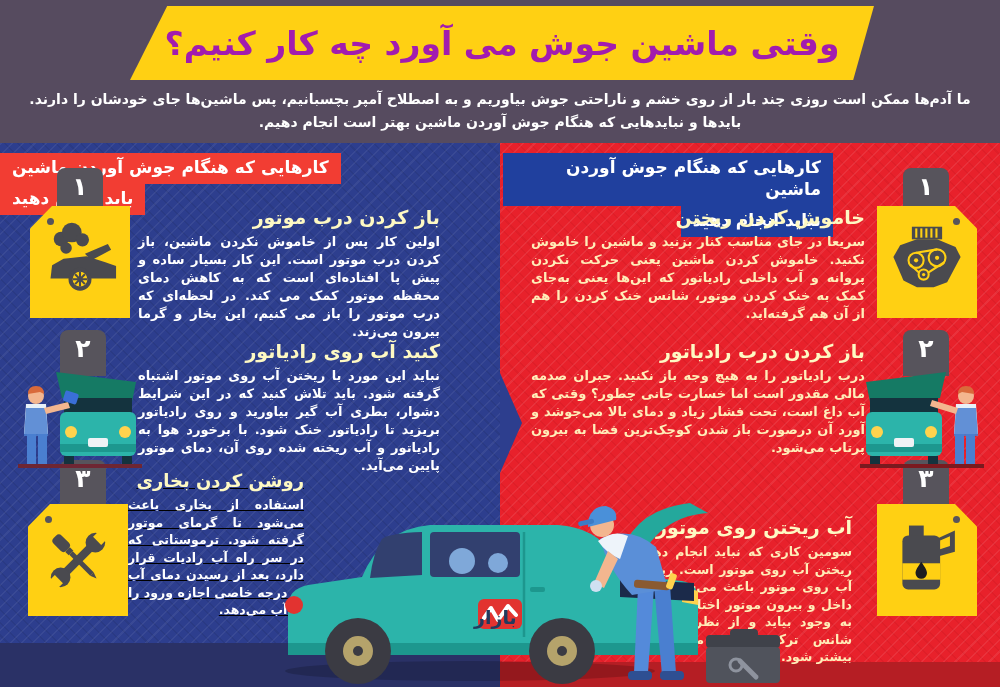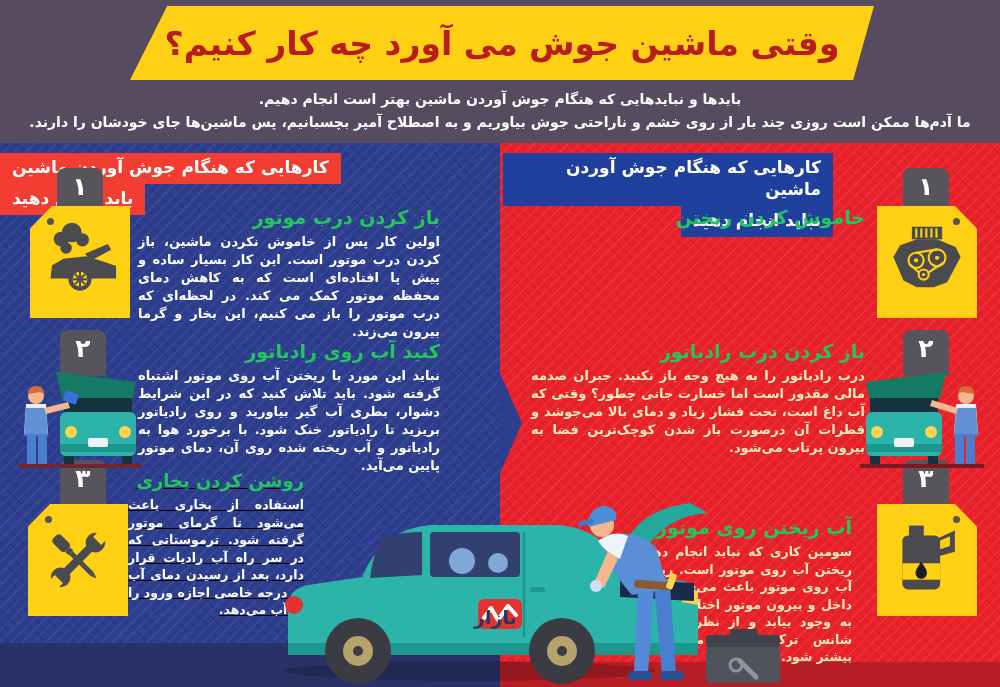--- a/index.html
+++ b/index.html
@@ -4,21 +4,21 @@
 <style>
   * { margin:0; padding:0; box-sizing:border-box; }
   body { font-family:"DejaVu Sans", sans-serif; }
   .poster { position:relative; width:1000px; height:687px; overflow:hidden; background:#564b5f; font-weight:bold; }
 
   
   .header { position:absolute; left:0; top:0; width:1000px; height:143px; background:#564b5f; }
   .title-banner { position:absolute; left:130px; top:6px; width:744px; height:74px;
     background:#ffd013; clip-path:polygon(5% 0,100% 0,97.2% 100%,0 100%);
     display:flex; align-items:center; justify-content:center; }
-  .title-banner .t { color:#b91c1c; font-size:33px; direction:rtl; letter-spacing:-1px; }
+  .title-banner .t { color:#a21caf; font-size:33px; direction:rtl; letter-spacing:-1px; }
   .subtitle { position:absolute; left:0; top:88px; width:1000px; text-align:center;
     color:#ffffff; font-size:14px; line-height:23px; direction:rtl; }
 
   
   .main { position:absolute; left:0; top:143px; width:1000px; height:544px; }
   .half { position:absolute; top:0; height:544px; }
   .half.blue { left:0; width:500px; background-color:#2d3e8e;
     background-image:repeating-linear-gradient(135deg, rgba(255,255,255,.06) 0 1.5px, transparent 1.5px 8px),
                      repeating-linear-gradient(45deg, rgba(0,0,0,.07) 0 1.5px, transparent 1.5px 9px); }
   .half.red { left:500px; width:500px; background-color:#e8212b;
@@ -41,42 +41,42 @@
   .tag { position:absolute; width:100px; height:112px; background:#ffd013; z-index:2;
     display:flex; align-items:center; justify-content:center; }
   .tag.left  { clip-path:polygon(22% 0,100% 0,100% 100%,0 100%,0 20%); }
   .tag.right { clip-path:polygon(0 0,78% 0,100% 20%,100% 100%,0 100%); }
   .tag .hole { position:absolute; width:7px; height:7px; border-radius:50%; background:#57545c; top:12px; }
   .tag.left  .hole { left:17px; }
   .tag.right .hole { right:17px; }
 
   
   .item-text { position:absolute; direction:rtl; text-align:right; }
-  .item-text h3 { color:#22c55e; font-size:19px; margin-bottom:5px; }
+  .item-text h3 { color:#fef9c3; font-size:19px; margin-bottom:5px; }
   .item-text p  { font-size:13px; line-height:18px; text-align:justify; }
   .blue-side p  { color:#ffffff; }
   .red-side  p  { color:#ffedb8; }
 
   .scene { position:absolute; z-index:2; }
   .road-left  { position:absolute; left:0; top:500px; width:500px; height:44px; background:#2a3166; }
   .road-right { position:absolute; left:500px; top:519px; width:500px; height:25px; background:#b51e24; }
   .car-scene  { position:absolute; left:270px; top:344px; width:520px; height:200px; z-index:3; }
 </style>
 </head>
 <body>
 
 <div class="poster">
 
   <div class="header">
     <div class="title-banner">
       <div class="t">وقتی ماشین جوش می آورد چه کار کنیم؟</div>
     </div>
     <div class="subtitle">
+      <div>ما آدم‌ها ممکن است روزی چند بار از روی خشم و ناراحتی جوش بیاوریم و به اصطلاح آمپر بچسبانیم، پس ماشین‌ها جای خودشان را دارند.</div>
       <div>بایدها و نبایدهایی که هنگام جوش آوردن ماشین بهتر است انجام دهیم.</div>
-      <div>ما آدم‌ها ممکن است روزی چند بار از روی خشم و ناراحتی جوش بیاوریم و به اصطلاح آمپر بچسبانیم، پس ماشین‌ها جای خودشان را دارند.</div>
     </div>
   </div>
 
   <div class="main">
     <div class="half blue"></div>
     <div class="half red"></div>
     <div class="chevron"></div>
 
     <div class="road-left"></div>
     <div class="road-right"></div>
@@ -184,20 +184,21 @@
             <circle cx="46" cy="65" r="6"></circle>
           <path d="M37 39 L62 35 M71 50 L51 63 M41 63 L30 53"></path>
         </g>
         <circle cx="37" cy="48" r="2.5" fill="#ffd013"></circle>
           <circle cx="62" cy="45" r="2.5" fill="#ffd013"></circle>
           <circle cx="46" cy="65" r="2" fill="#ffd013"></circle>
       </svg>
     </div>
     <div class="item-text red-side" style="right:135px; top:63px; width:334px;">
       <h3>خاموش کردن ریختن</h3>
+      <p>سریعا در جای مناسب کنار بزنید و ماشین را خاموش نکنید. خاموش کردن ماشین یعنی حرکت نکردن پروانه و آب داخلی رادیاتور که این‌ها یعنی به‌جای کمک به خنک کردن موتور، شانس خنک کردن را هم از آن هم گرفته‌اید.</p>
     </div>
 
     <div class="tab" style="left:903px; top:187px; height:46px;">۲</div>
     <svg class="scene" style="left:860px; top:213px;" width="124" height="120" viewBox="0 0 124 120">
       <g transform="translate(124,0) scale(-1,1)">
         <rect x="0" y="108" width="124" height="4" fill="#7a1a1f"></rect>
         <polygon points="38,16 118,26 114,46 44,42" fill="#157a64"></polygon>
         <rect x="46" y="42" width="68" height="16" fill="#14333e"></rect>
         <rect x="42" y="56" width="76" height="44" rx="6" fill="#2cb4aa"></rect>
         <rect x="42" y="88" width="76" height="8" fill="#1d978e"></rect>
@@ -212,21 +213,21 @@
           <path d="M8 48 L28 48 L30 78 L6 78 Z" fill="#e8f1f8"></path>
           <path d="M8 52 L28 52 L30 80 L6 80 Z" fill="#4a7fd0" opacity="0.85"></path>
           <rect x="9" y="78" width="9" height="30" fill="#4a7fd0"></rect>
             <rect x="20" y="78" width="9" height="30" fill="#4a7fd0"></rect>
           <path d="M26 52 L52 44 L54 50 L28 58 Z" fill="#f3b68f"></path>
         </g>
       </g>
     </svg>
     <div class="item-text red-side" style="right:135px; top:197px; width:334px;">
       <h3>باز کردن درب رادیاتور</h3>
-      <p>درب رادیاتور را به هیچ وجه باز نکنید. جبران صدمه مالی مقدور است اما خسارت جانی چطور؟ وقتی که آب داغ است، تحت فشار زیاد و دمای بالا می‌جوشد و قطرات آن درصورت باز شدن کوچک‌ترین فضا به بیرون پرتاب می‌شود.</p>
+      <p>درب رادیاتور را به هیچ وجه باز نکنید. جبران صدمه مالی مقدور است اما خسارت جانی چطور؟ وقتی که آب داغ است، تحت فشار زیاد و دمای بالا می‌جوشد و آورد آن درصورت باز شدن کوچک‌ترین فضا به بیرون پرتاب می‌شود.</p>
     </div>
 
     <div class="tab" style="left:903px; top:317px;">۳</div>
     <div class="tag right" style="left:877px; top:361px;">
       <span class="hole"></span>
       <svg width="82" height="82" viewBox="0 0 100 100">
         <rect x="28" y="8" width="18" height="14" fill="#4a4a4f"></rect>
         <polygon points="58,26 84,14 84,40 62,46" fill="#4a4a4f"></polygon>
         <polygon points="64,27 78,21 78,33 66,37" fill="#ffd013"></polygon>
         <rect x="20" y="20" width="46" height="66" rx="7" fill="#4a4a4f"></rect>

